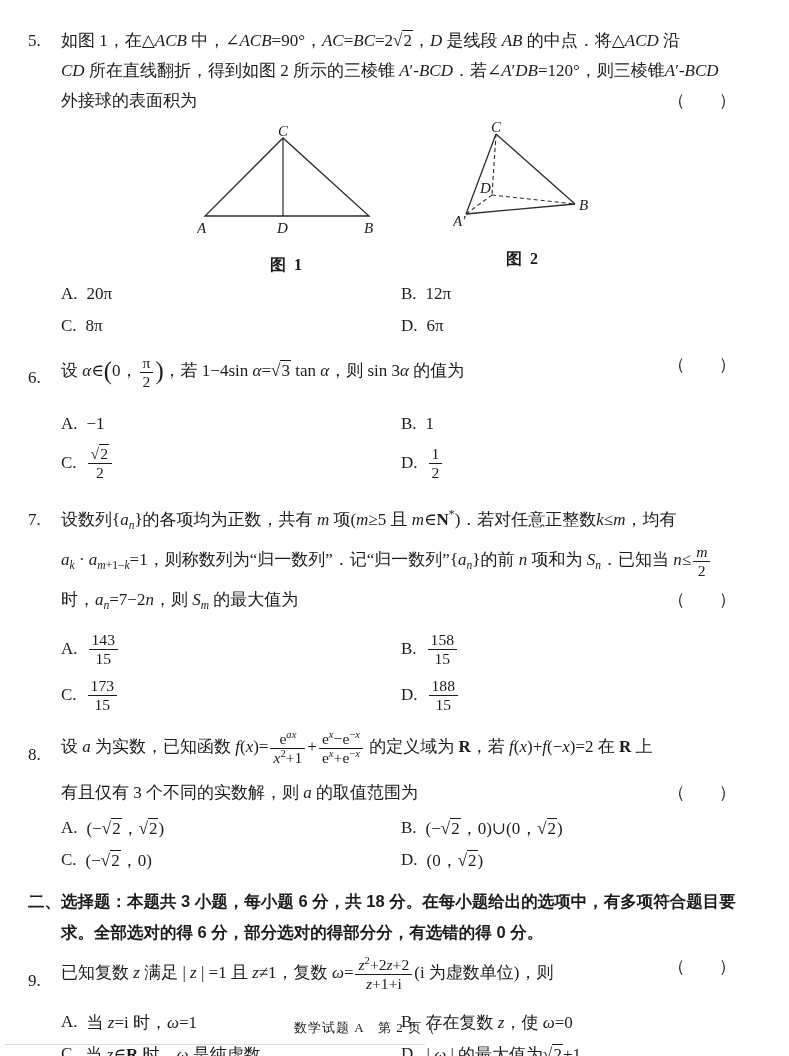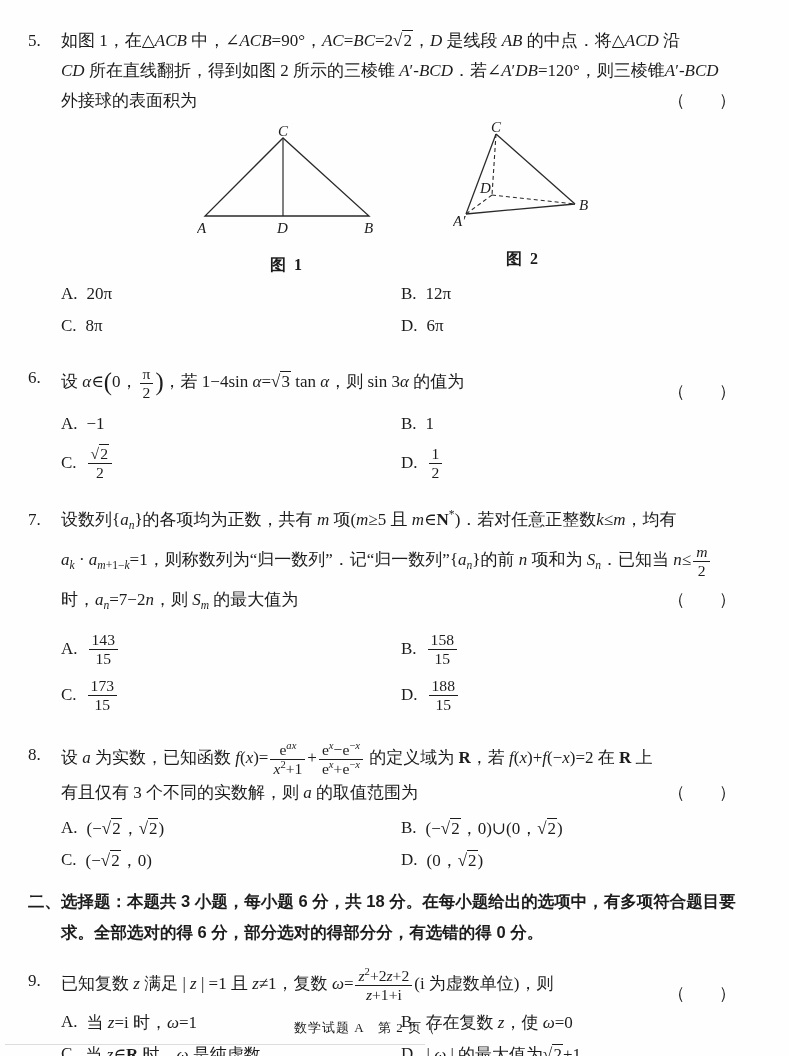--- a/index.html
+++ b/index.html
@@ -8,21 +8,21 @@
     background:#fefefe;overflow:hidden;
     font-family:"Liberation Serif","DejaVu Serif",serif;
     color:#1c1c1c;font-size:17px;
   }
   .content{position:absolute;left:28px;top:26px;width:708px;}
   .q{display:flex;}
   .qnum{flex:0 0 33px;line-height:30px;}
   .qbody{flex:1;min-width:0;}
   .qline{line-height:30px;}
   .qline.withbr{display:flex;}
-  .qline.tall{display:flex;align-items:flex-end;min-height:48px;line-height:1.25;}
+  .qline.tall{display:flex;align-items:flex-start;min-height:48px;line-height:1.25;}
   .bracket{margin-left:auto;white-space:nowrap;}
   
   i{font-style:italic;}
   sup,sub{font-size:0.68em;line-height:0;}
   .frac{display:inline-block;text-align:center;vertical-align:middle;line-height:1.15;font-size:0.92em;margin:0 2px;}
   .frac .n{display:block;border-bottom:1px solid currentColor;padding:0 3px;}
   .frac .d{display:block;padding:0 3px;}
   .sq{white-space:nowrap;}
   .sq .rad{border-top:1px solid currentColor;padding:0 1px;}
   .bp{font-size:1.45em;font-weight:400;vertical-align:-0.12em;}

